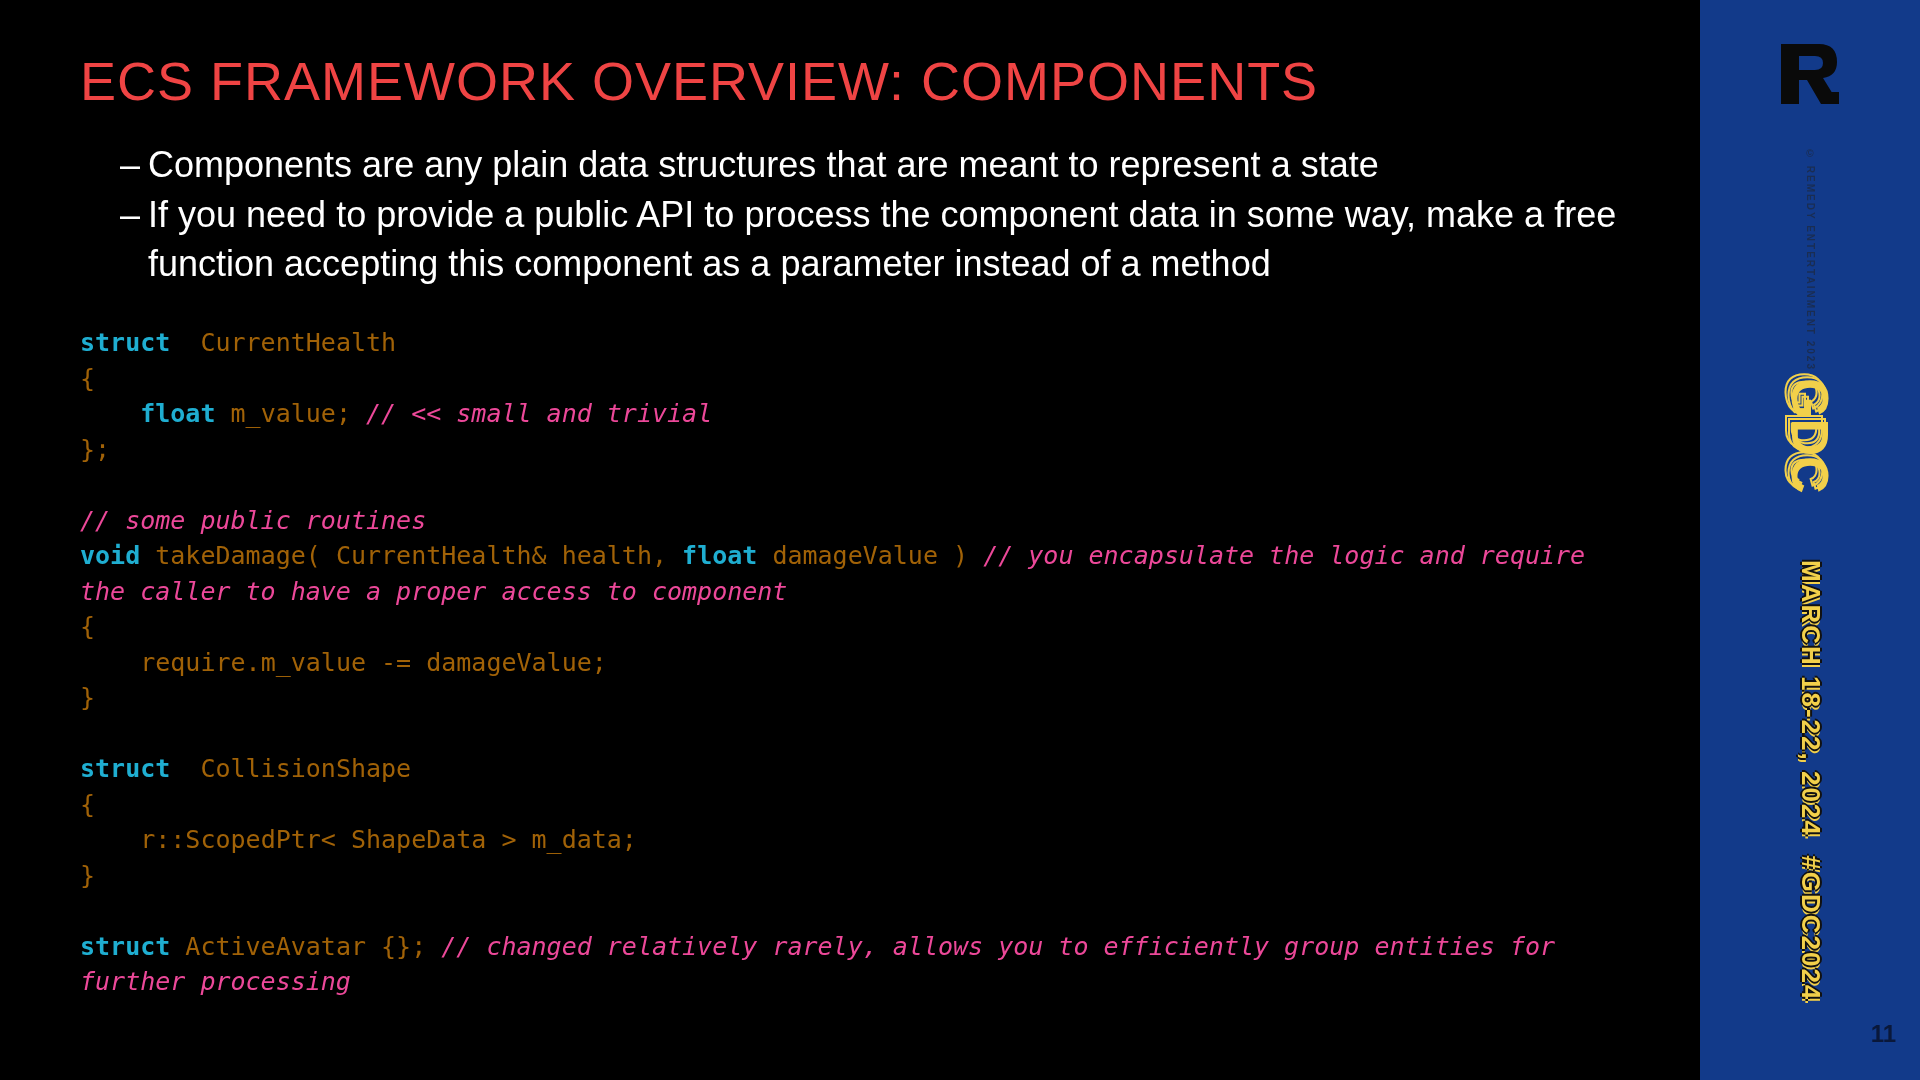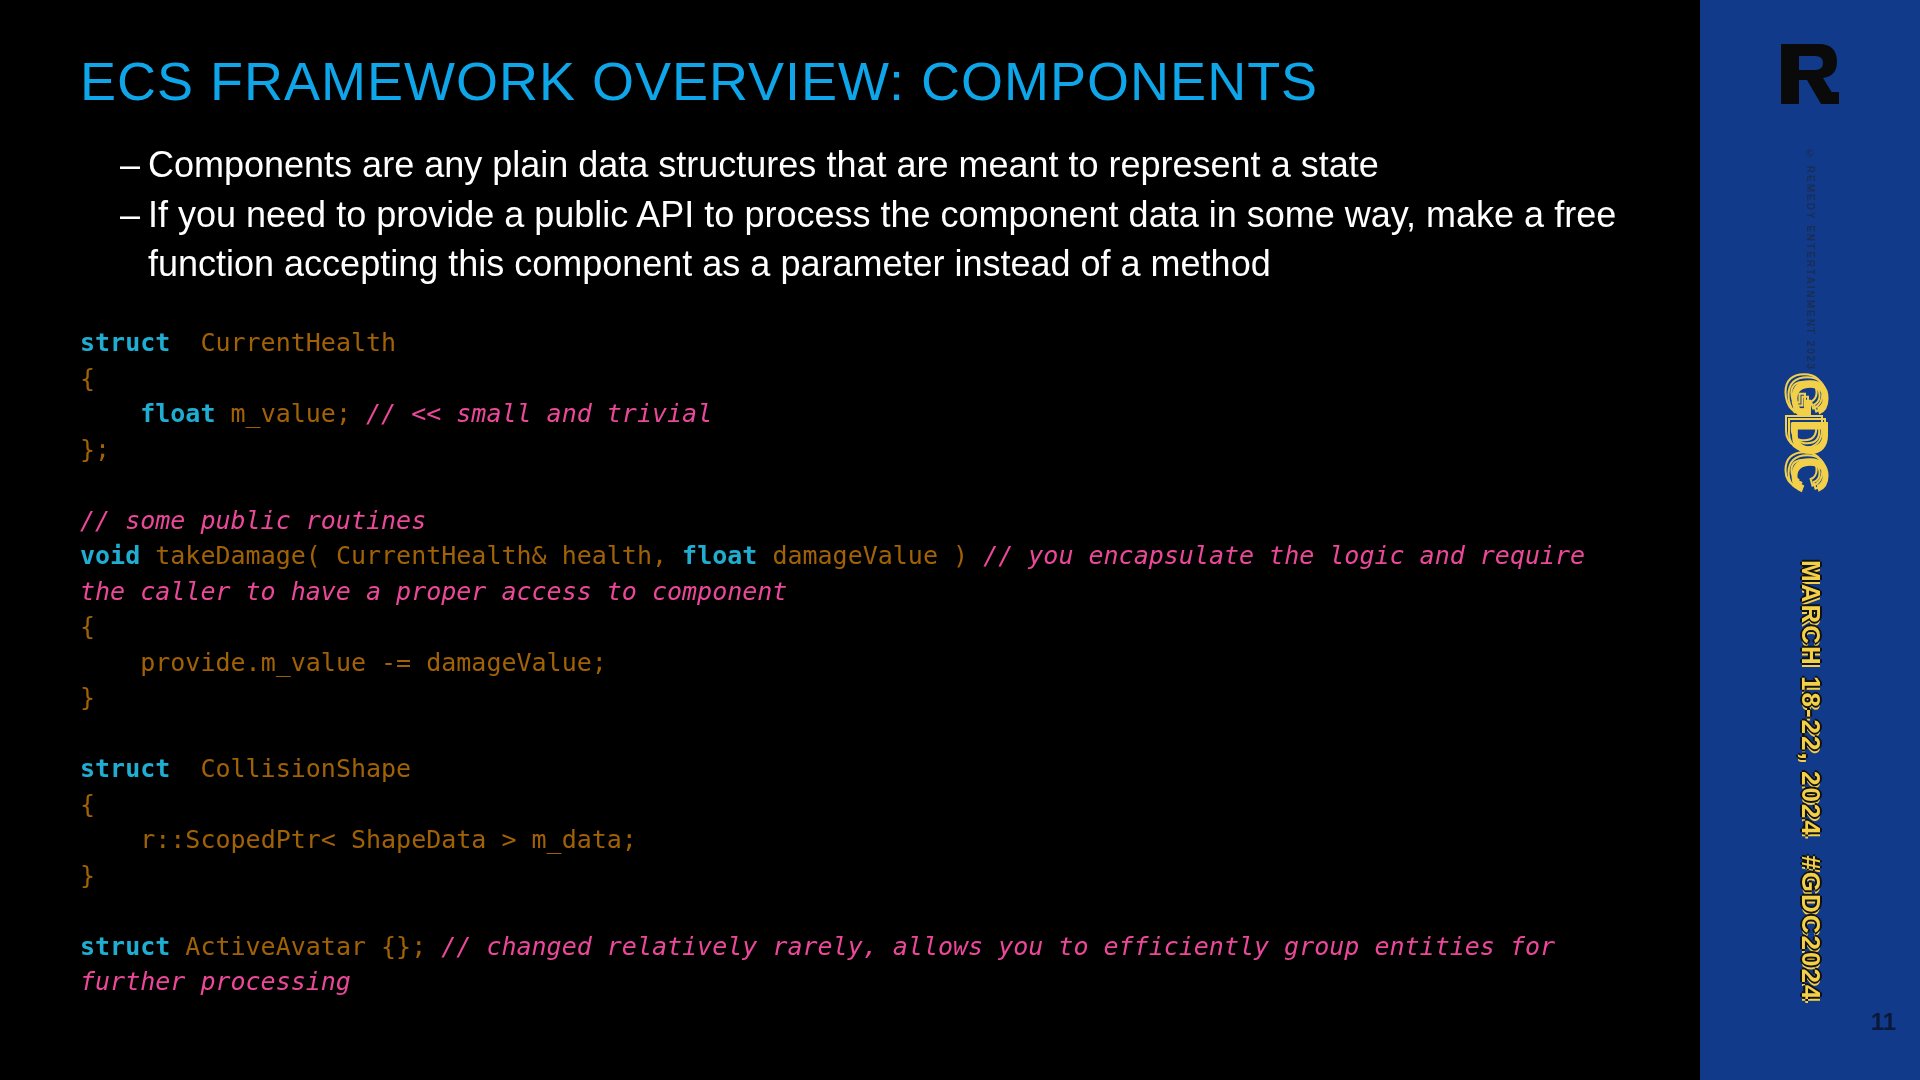--- a/index.html
+++ b/index.html
@@ -16,21 +16,21 @@
   .sidebar {
     flex: 0 0 220px;
     background: #123a8a;
     position: relative;
   }
 
   .title {
     font-size: 54px;
     font-weight: 400;
     letter-spacing: 1px;
-    color: #0ea5e9;
+    color: #ef4444;
     margin-bottom: 28px;
   }
 
   .bullets {
     margin-left: 40px;
     margin-bottom: 36px;
   }
   .bullets li {
     list-style: none;
     font-size: 36px;
@@ -106,21 +106,21 @@
     font-size: 26px;
     font-weight: 900;
     color: #f2d04a;
     text-shadow: 2px 0 0 #111, -2px 0 0 #111, 0 2px 0 #111, 0 -2px 0 #111,
                  4px 0 0 #f2d04a;
     letter-spacing: 2px;
     line-height: 1.15;
   }
   .pagenum {
     position: absolute;
-    bottom: 44px;
+    bottom: 32px;
     right: 24px;
     color: #0a183a;
     font-size: 24px;
     font-weight: 700;
   }
 </style>
 </head>
 <body>
 
 <div class="main">
@@ -132,21 +132,21 @@
   </ul>
 
   <div class="code"><span class="kw">struct</span><span class="pl">  CurrentHealth</span>
 <span class="pl">{</span>
 <span class="kw">    float</span><span class="pl"> m_value; </span><span class="cm">// &lt;&lt; small and trivial</span>
 <span class="pl">};</span>
 
 <span class="cm">// some public routines</span>
 <span class="kw">void</span><span class="pl"> takeDamage( CurrentHealth&amp; health, </span><span class="kw">float</span><span class="pl"> damageValue ) </span><span class="cm">// you encapsulate the logic and require the caller to have a proper access to component</span>
 <span class="pl">{</span>
-<span class="pl">    provide.m_value -= damageValue;</span>
+<span class="pl">    require.m_value -= damageValue;</span>
 <span class="pl">}</span>
 
 <span class="kw">struct</span><span class="pl">  CollisionShape</span>
 <span class="pl">{</span>
 <span class="pl">    r::ScopedPtr&lt; ShapeData &gt; m_data;</span>
 <span class="pl">}</span>
 
 <span class="kw">struct</span><span class="pl"> ActiveAvatar {}; </span><span class="cm">// changed relatively rarely, allows you to efficiently group entities for further processing</span></div>
 </div>
 

